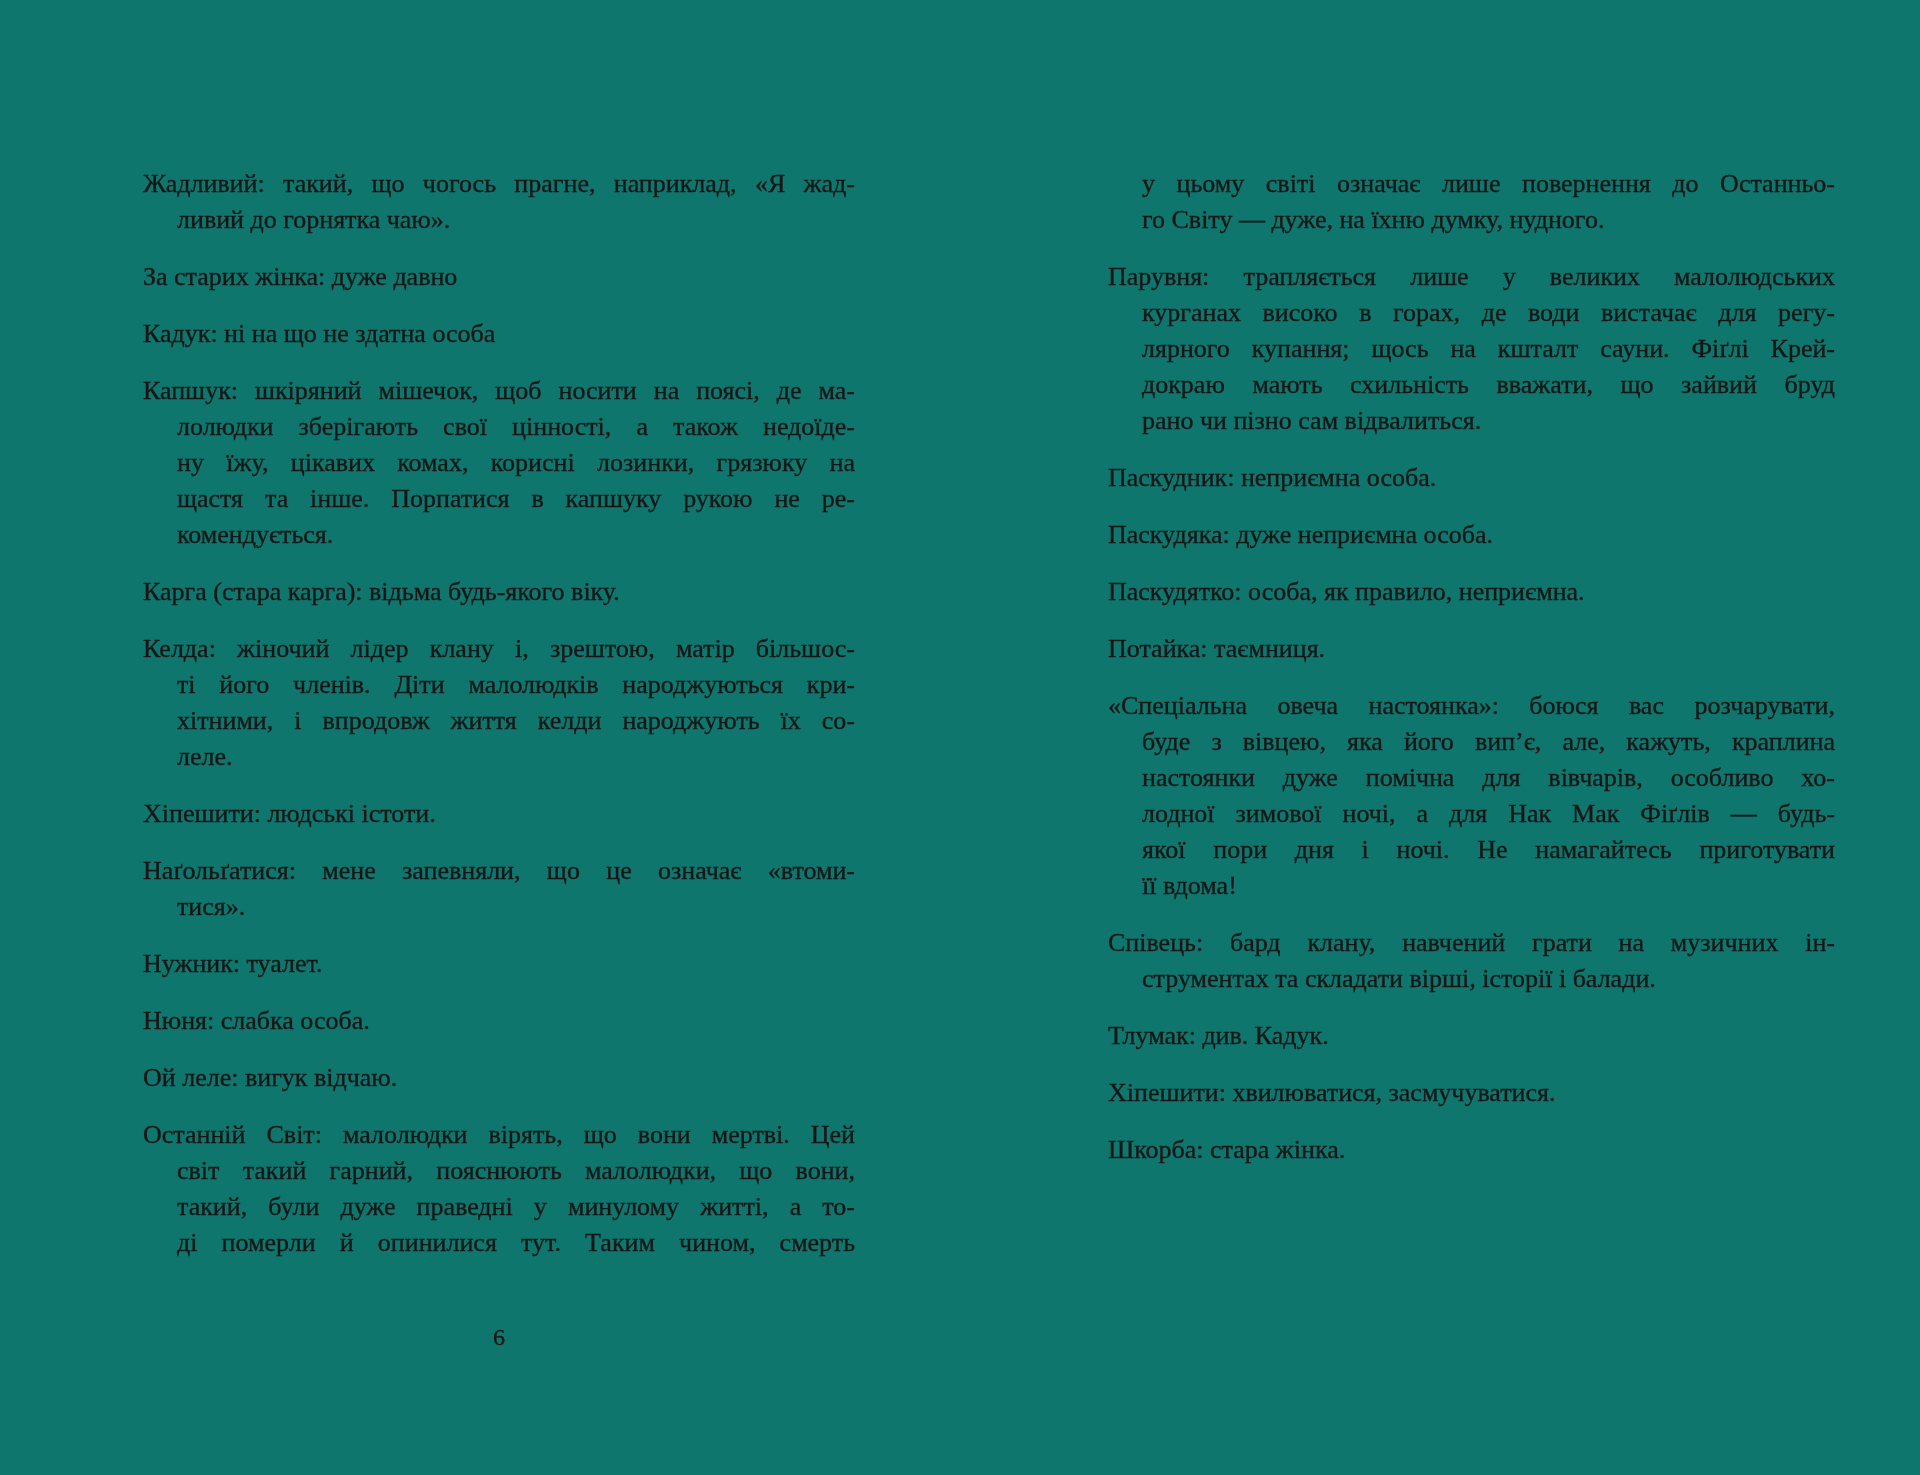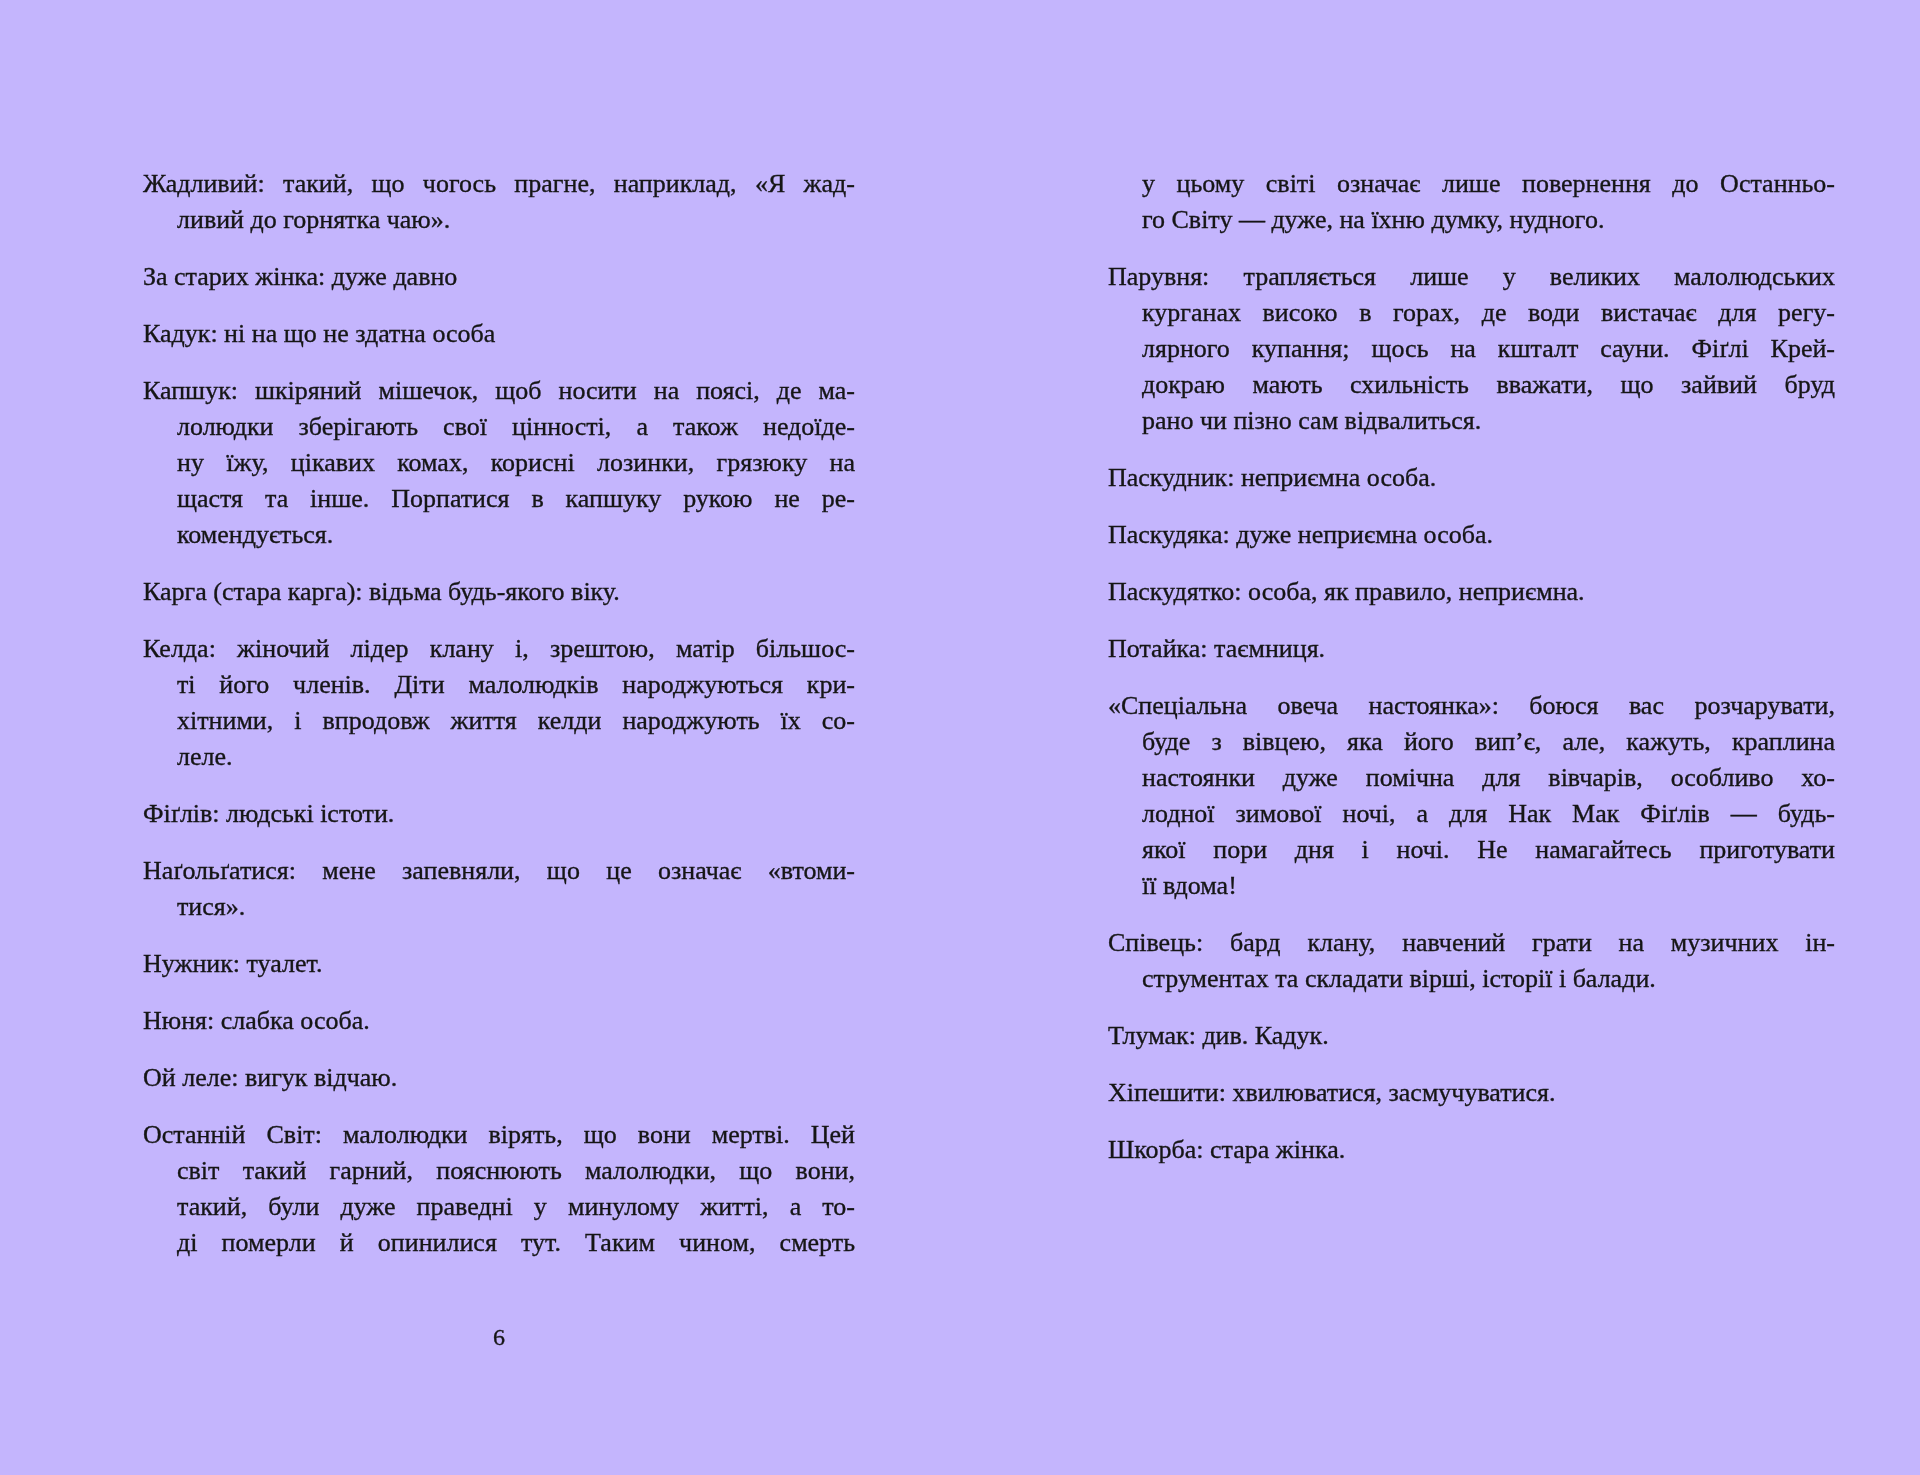--- a/index.html
+++ b/index.html
@@ -4,21 +4,21 @@
 <style>
   html, body {
     margin: 0;
     padding: 0;
     background: #ffffff;
   }
   .page {
     position: relative;
     width: 1920px;
     height: 1475px;
-    background: #c4b5fd;
+    background: #0f766e;
     overflow: hidden;
     font-family: "Liberation Serif", "DejaVu Serif", serif;
     color: #161616;
     -webkit-text-stroke: 0.35px currentColor;
   }
   .column {
     position: absolute;
     top: 166px;
   }
   .column.left  { left: 143px;  width: 712px; }
@@ -75,21 +75,21 @@
       <div class="entry">
         <div class="line first last">Карга (стара карга): відьма будь-якого віку.</div>
       </div>
       <div class="entry">
         <div class="line first">Келда: жіночий лідер клану і, зрештою, матір більшос-</div>
         <div class="line">ті його членів. Діти малолюдків народжуються кри-</div>
         <div class="line">хітними, і впродовж життя келди народжують їх со-</div>
         <div class="line last">леле.</div>
       </div>
       <div class="entry">
-        <div class="line first last">Фіґлів: людські істоти.</div>
+        <div class="line first last">Хіпешити: людські істоти.</div>
       </div>
       <div class="entry">
         <div class="line first">Наґольґатися: мене запевняли, що це означає «втоми-</div>
         <div class="line last">тися».</div>
       </div>
       <div class="entry">
         <div class="line first last">Нужник: туалет.</div>
       </div>
       <div class="entry">
         <div class="line first last">Нюня: слабка особа.</div>

